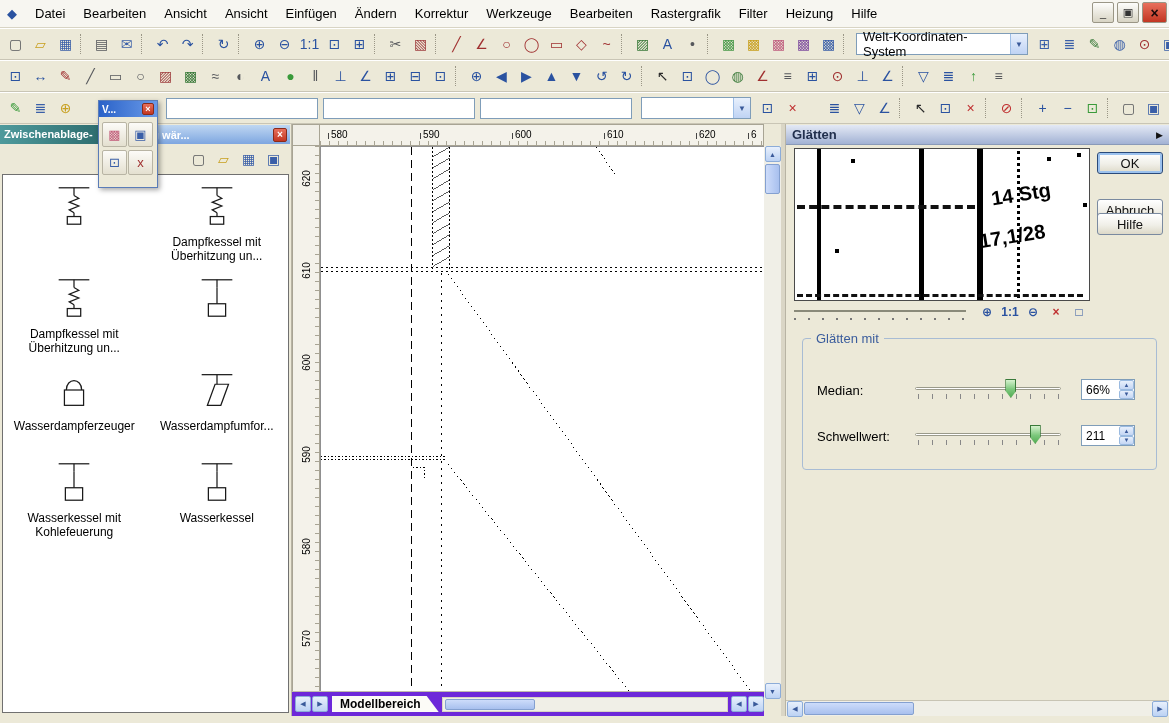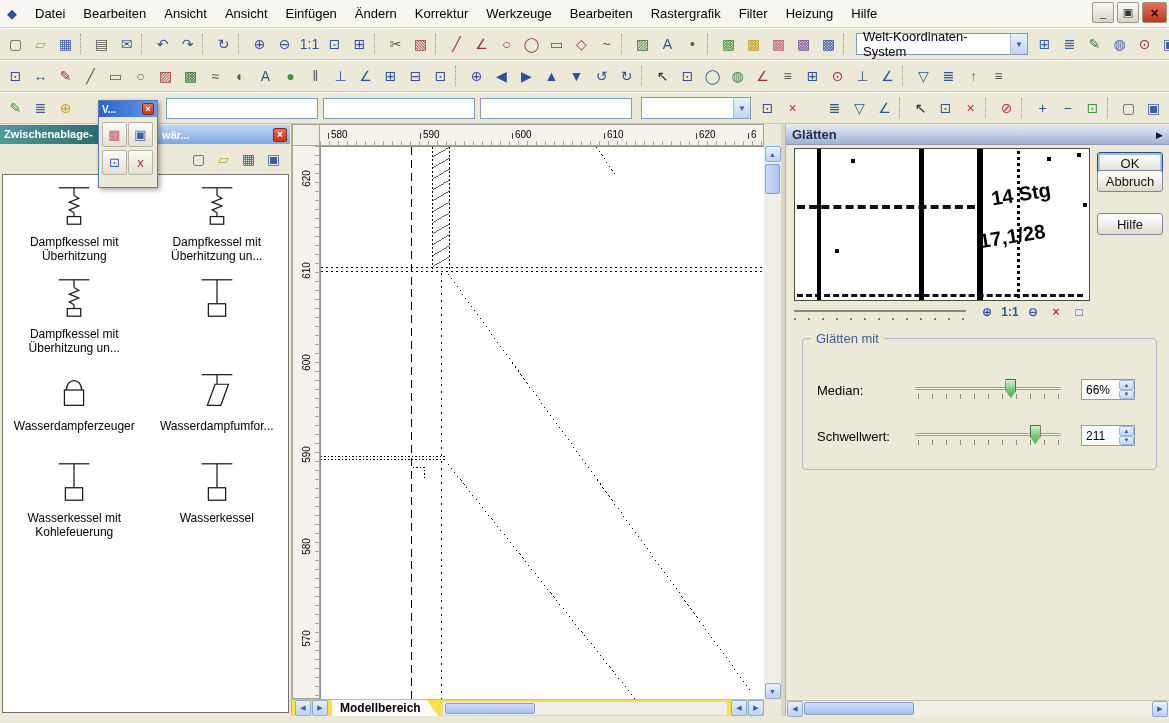--- a/index.html
+++ b/index.html
@@ -64,21 +64,21 @@
   .vcell{position:absolute;left:0;width:100%;height:40px;display:flex;align-items:center;justify-content:center}
   .vcell .vnum{transform:rotate(-90deg);font-size:10px}
   .vcell:nth-of-type(1){top:12px}.vcell:nth-of-type(2){top:104px}.vcell:nth-of-type(3){top:196px}
   .vcell:nth-of-type(4){top:288px}.vcell:nth-of-type(5){top:380px}.vcell:nth-of-type(6){top:472px}
   .canvas{position:absolute;top:22px;left:28px;right:17px;bottom:17px;background:#fff;border-left:1px solid #909090;border-top:1px solid #909090}
   .canvas svg{position:absolute;inset:0;width:100%;height:100%}
   .vscroll{position:absolute;top:22px;right:0;width:17px;bottom:17px;background:#F0EFE7;display:flex;flex-direction:column;align-items:center}
   .sb-btn{width:16px;height:16px;flex:none;background:linear-gradient(#E8F0FC,#BCD2F4);border:1px solid #8CACD8;border-radius:2px;color:#3A5A9A;font-size:7px;display:flex;align-items:center;justify-content:center}
   .vs-thumb{width:15px;height:30px;margin-top:2px;background:linear-gradient(90deg,#CDDCFA,#A8C0EE);border:1px solid #84A0D0;border-radius:2px}
   .vscroll .bottom{margin-top:auto}
-  .canvas-bottom{position:absolute;left:0;right:17px;bottom:0;height:17px;background:#fde047;border-top:1px solid #C0BCAC;display:flex;align-items:center;gap:1px;padding-left:3px}
+  .canvas-bottom{position:absolute;left:0;right:17px;bottom:0;height:25px;background:#6d28d9;border-top:1px solid #C0BCAC;display:flex;align-items:center;gap:1px;padding-left:3px}
   .model-tab{height:16px;background:#FCFBF7;clip-path:polygon(0 0,calc(100% - 12px) 0,100% 100%,0 100%);font-size:12px;font-weight:bold;padding:1px 18px 0 8px;margin-left:3px;white-space:nowrap}
   .hs-track{flex:1;height:15px;background:#F0EFE7;border:1px solid #D8D4C4;position:relative;margin:0 2px}
   .hs-thumb{position:absolute;left:2px;top:1px;width:90px;height:11px;background:linear-gradient(#CDDCFA,#A8C0EE);border:1px solid #84A0D0;border-radius:2px}
 
   .splitter{position:absolute;top:124px;left:781px;width:4px;bottom:7px;background:#DAD6C6}
 
   
   .right-panel{position:absolute;top:124px;left:785px;right:0;bottom:7px;background:#ECE9D8;border-left:1px solid #B8B4A4}
   .rp-title{position:absolute;top:1px;left:0;right:0;height:20px;background:linear-gradient(#E4E9F5,#A2B2D4);display:flex;align-items:center;padding:0 6px;font-weight:bold;font-size:13px;color:#22304E;border-bottom:1px solid #8A9AB8}
   .rp-menu-arrow{margin-left:auto;font-size:9px;color:#111}
@@ -675,21 +675,20 @@
                 <rect x="12" y="24" width="20" height="16"></rect>
                 <path d="M14,24 C14,11 30,11 30,24"></path>
               </g>
               <g class="part p-slant">
                 <line x1="6" y1="8" x2="38" y2="8"></line>
                 <line x1="22" y1="8" x2="22" y2="18"></line>
                 <polygon points="12,40 20,18 34,18 26,40"></polygon>
               </g>
             </svg>
           </span>
-          <span class="symbol-label">Dampfkessel mit Überhitzung</span>
         </div>
 
         <div class="symbol-cell">
           <span class="symbol-icon v-zigzag">
             <svg viewBox="0 0 44 48" width="44" height="46">
               <g class="part p-t">
                 <line x1="6" y1="5" x2="38" y2="5"></line>
                 <line x1="22" y1="5" x2="22" y2="13"></line>
               </g>
               <g class="part p-zig">
@@ -1024,21 +1023,21 @@
       <span class="zbtn" style="color: rgb(42, 82, 160);">1:1</span>
 
       <span class="zbtn" style="color: rgb(42, 82, 160);">⊖</span>
 
       <span class="zbtn" style="color: rgb(192, 48, 48);">×</span>
 
       <span class="zbtn" style="color: rgb(42, 82, 160);">□</span>
 
   </div>
   <button class="xp-btn default" style="top:28px">OK</button>
-  <button class="xp-btn" style="top:46px">Abbruch</button>
+  <button class="xp-btn" style="top:75px">Abbruch</button>
   <button class="xp-btn" style="top:89px">Hilfe</button>
 
   <div class="groupbox">
     <span class="group-label">Glätten mit</span>
     <span class="opt-label l1">Median:</span>
     <div class="slider s1">
       <div class="slider-track"></div>
       <div class="slider-ticks"></div>
       <div class="slider-thumb" style="left: calc(66% - 6px);"></div>
     </div>

